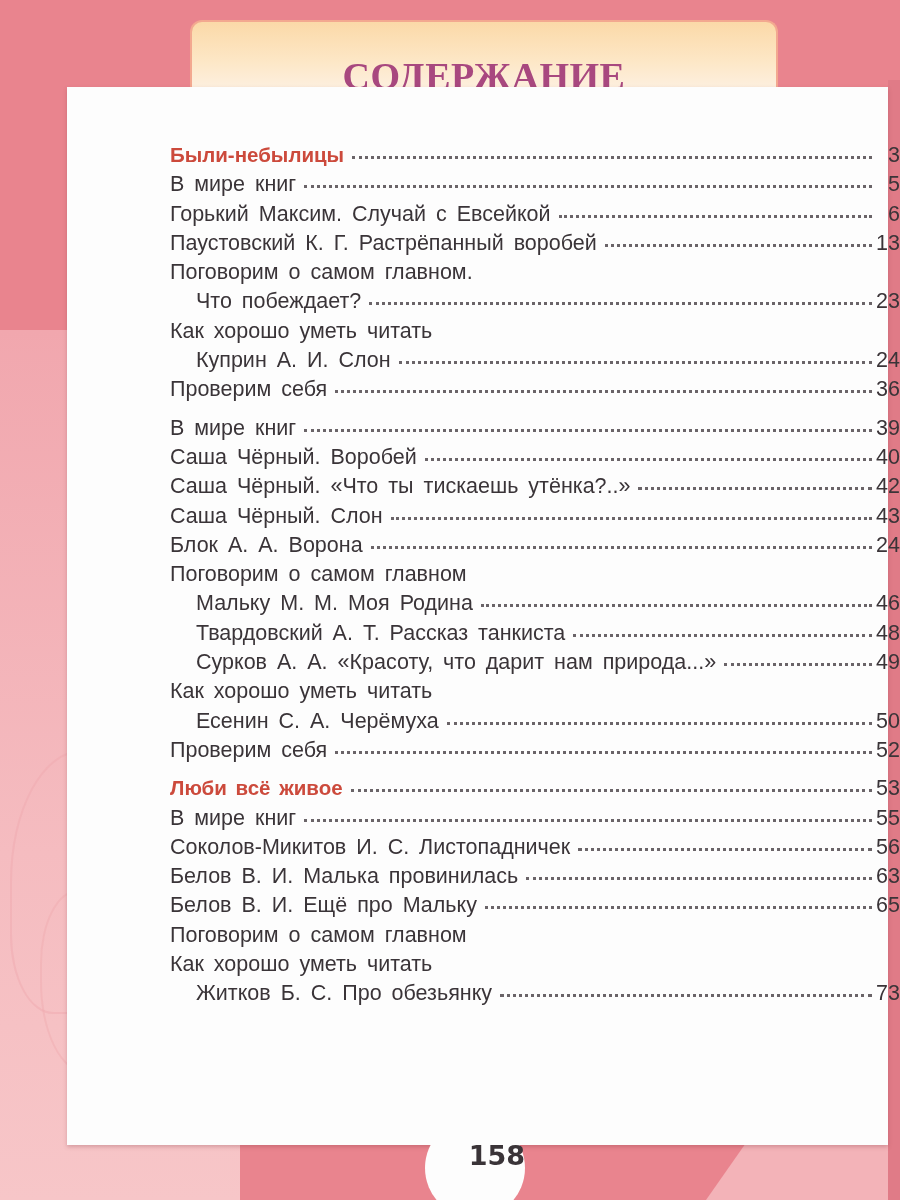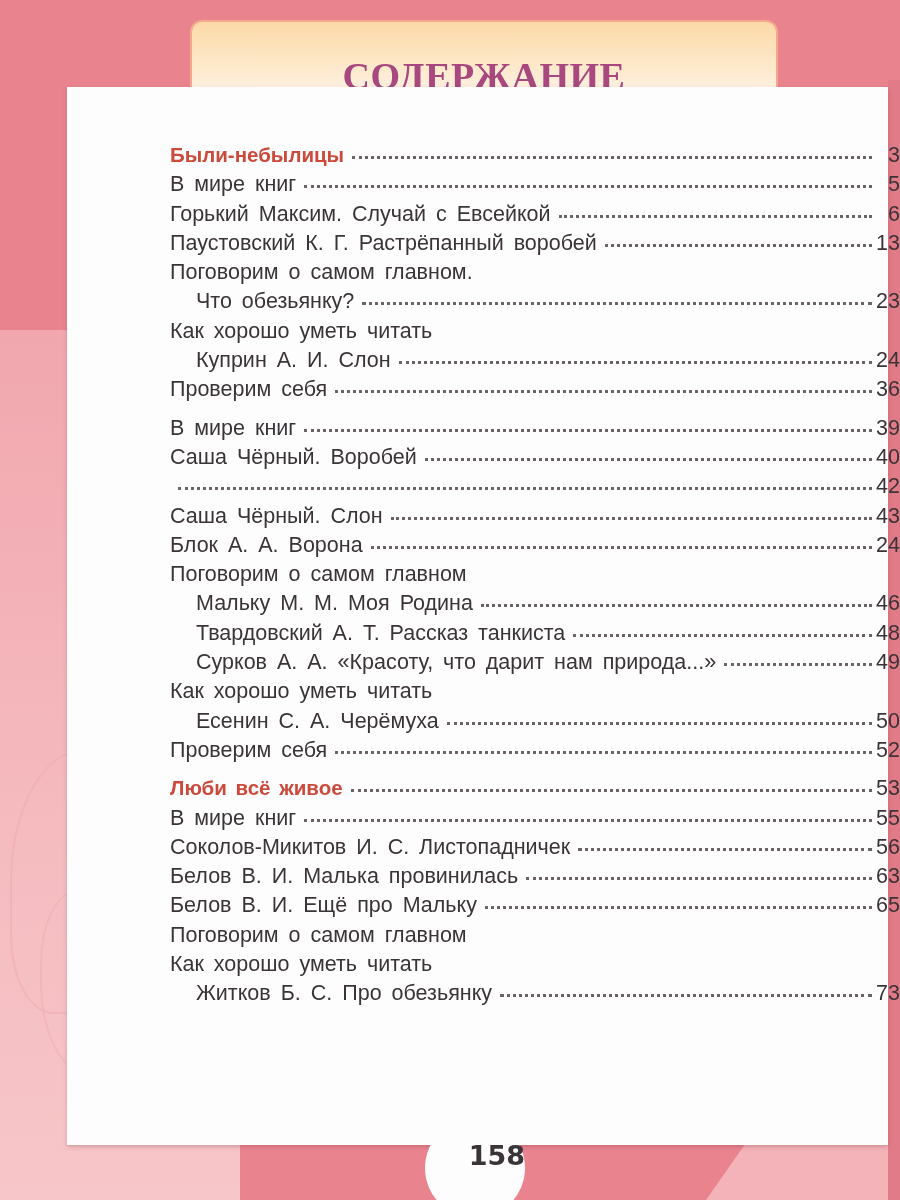--- a/index.html
+++ b/index.html
@@ -103,21 +103,21 @@
     </div>
     <div class="row">
       <span class="title">Паустовский К. Г. Растрёпанный воробей</span>
       <span class="leader"></span>
       <span class="page">13</span>
     </div>
     <div class="row no-page">
       <span class="title">Поговорим о самом главном.</span>
     </div>
     <div class="row indent">
-      <span class="title">Что обезьянку?</span>
+      <span class="title">Что побеждает?</span>
       <span class="leader"></span>
       <span class="page">23</span>
     </div>
     <div class="row no-page">
       <span class="title">Как хорошо уметь читать</span>
     </div>
     <div class="row indent">
       <span class="title">Куприн А. И. Слон</span>
       <span class="leader"></span>
       <span class="page">24</span>
@@ -132,20 +132,21 @@
       <span class="title">В мире книг</span>
       <span class="leader"></span>
       <span class="page">39</span>
     </div>
     <div class="row">
       <span class="title">Саша Чёрный. Воробей</span>
       <span class="leader"></span>
       <span class="page">40</span>
     </div>
     <div class="row">
+      <span class="title">Саша Чёрный. «Что ты тискаешь утёнка?..»</span>
       <span class="leader"></span>
       <span class="page">42</span>
     </div>
     <div class="row">
       <span class="title">Саша Чёрный. Слон</span>
       <span class="leader"></span>
       <span class="page">43</span>
     </div>
     <div class="row">
       <span class="title">Блок А. А. Ворона</span>

